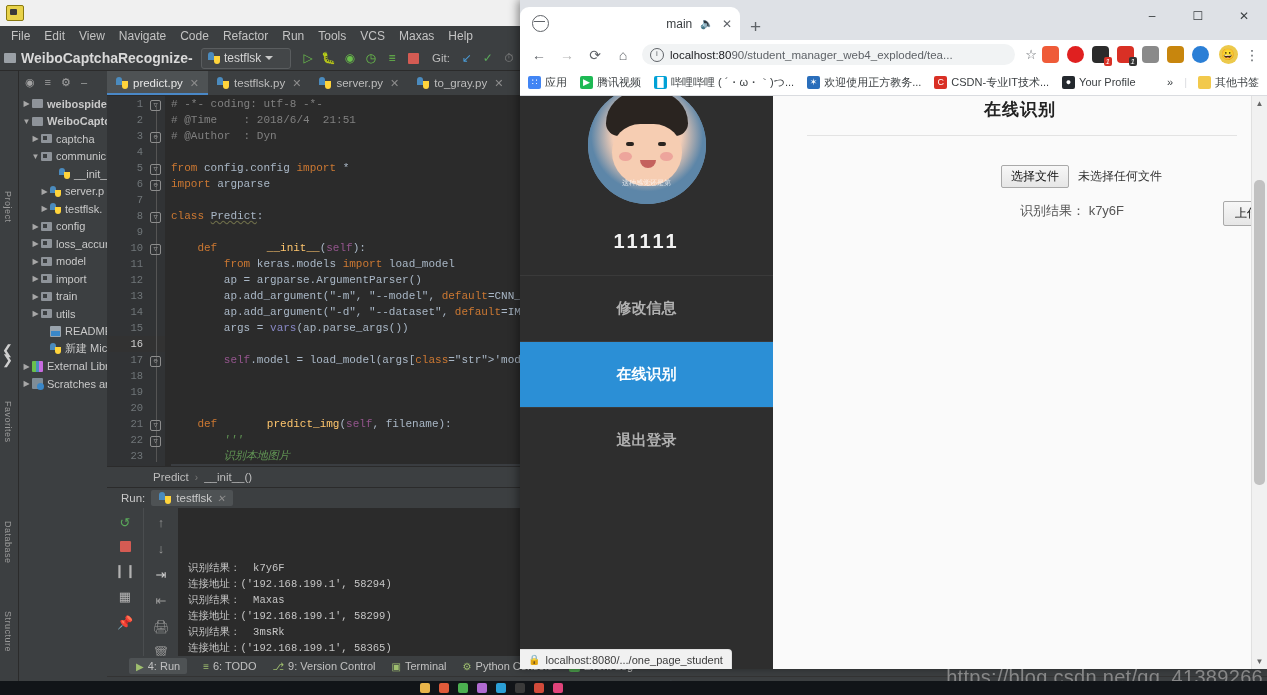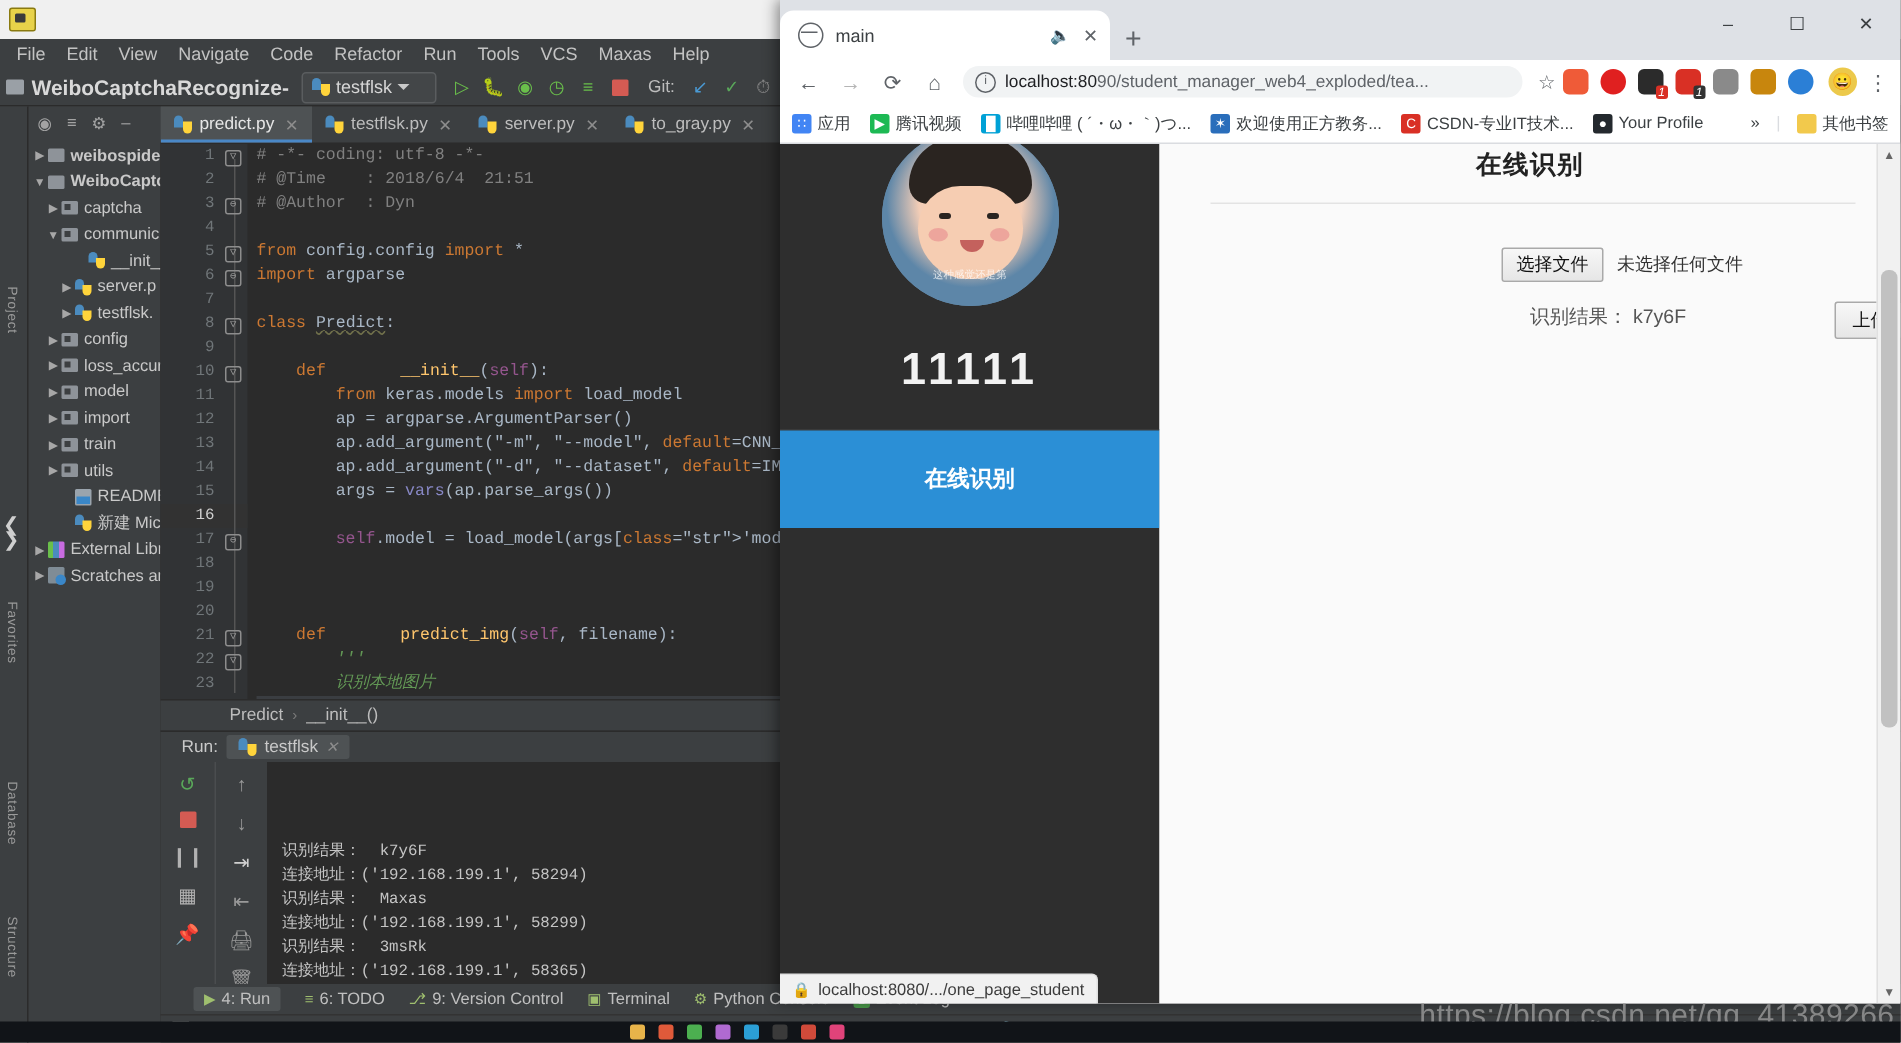--- a/index.html
+++ b/index.html
@@ -104,21 +104,21 @@
   .statusbar .item.active{background:#4e5254;padding:2px 7px;border-radius:2px;}
   .evt-badge{background:#4a9a4a;color:#fff;font-size:8px;border-radius:2px;padding:0 3px;line-height:11px;}
   .statusbar2{height:19px;background:#3c3f41;display:flex;align-items:center;font-size:11px;color:#b6b6b6;gap:18px;padding-left:8px;border-top:1px solid #333;}
 
   
   #chrome{position:absolute;left:520px;top:0;width:747px;height:668px;background:#ffffff;box-shadow:-2px 0 9px rgba(0,0,0,.45);}
   .ch-tabstrip{height:40px;background:#dee1e6;position:relative;display:flex;align-items:flex-end;}
   .ch-tab{height:33px;width:200px;background:#fff;border-radius:9px 9px 0 0;display:flex;align-items:center;padding:0 8px 0 12px;gap:8px;font-size:12px;color:#3c4043;position:relative;}
   .ch-tab .favic{width:15px;height:15px;border-radius:50%;background:#fff;border:1.6px solid #5f6368;position:relative;flex:none;}
   .ch-tab .favic:after{content:"";position:absolute;left:1px;top:5px;width:11px;height:1.4px;background:#5f6368;}
-  .ch-tab .tname{flex:1;overflow:hidden;white-space:nowrap;}
+  .ch-tab .tname{flex:1;overflow:hidden;white-space:nowrap;text-align:right;}
   .ch-tab .audio{font-size:11px;color:#5f6368;}
   .ch-tab .tclose{font-size:12px;color:#5f6368;}
   .ch-newtab{font-size:19px;color:#5f6368;margin:0 0 4px 10px;line-height:18px;}
   .ch-wbtns{position:absolute;right:0;top:0;height:32px;display:flex;align-items:center;}
   .ch-wbtns div{width:46px;height:32px;display:flex;align-items:center;justify-content:center;font-size:12px;color:#3c4043;}
 
   .ch-toolbar{height:29px;background:#fff;display:flex;align-items:center;gap:2px;padding:0 6px;}
   .navic{width:26px;height:26px;display:flex;align-items:center;justify-content:center;font-size:14px;color:#5f6368;flex:none;}
   .omnibox{flex:1;height:21px;background:#f1f3f4;border-radius:11px;display:flex;align-items:center;padding:0 8px;gap:6px;font-size:11.5px;color:#202124;overflow:hidden;margin:0 4px;}
   .omnibox .info{width:12px;height:12px;border:1.3px solid #5f6368;border-radius:50%;font-size:8px;line-height:10px;text-align:center;color:#5f6368;flex:none;}
@@ -131,21 +131,21 @@
   .kebab{font-size:14px;color:#5f6368;margin:0 2px 0 5px;}
 
   .ch-bookmarks{height:26px;background:#fff;display:flex;align-items:center;gap:13px;padding:0 8px;font-size:11px;color:#3c4043;border-bottom:1px solid #dadce0;}
   .bm{display:flex;align-items:center;gap:4px;white-space:nowrap;}
   .bm .bi2{width:13px;height:13px;border-radius:2px;flex:none;display:flex;align-items:center;justify-content:center;font-size:9px;color:#fff;}
   .bm-right{margin-left:auto;display:flex;align-items:center;gap:11px;}
 
   .page{height:calc(668px - 40px - 29px - 26px);display:flex;background:#fff;position:relative;overflow:hidden;}
   .web-side{width:253px;background:#2e2e2e;flex:none;display:flex;flex-direction:column;align-items:center;}
   .avatar-big{width:118px;height:118px;border-radius:50%;margin-top:-10px;overflow:hidden;position:relative;background:#6a8fae;flex:none;}
-  .username{color:#f2f2f2;font-size:30px;font-weight:bold;letter-spacing:3px;margin-top:26px;margin-bottom:22px;}
+  .username{color:#f2f2f2;font-size:20px;font-weight:bold;letter-spacing:3px;margin-top:26px;margin-bottom:22px;}
   .menu-item{width:100%;text-align:center;color:#b0b0b0;font-size:15px;font-weight:bold;padding:23px 0;border-top:1px solid #3a3a3a;}
   .menu-item.active{background:#2b8fd6;color:#fff;}
   .web-main{flex:1;background:#fafafa;position:relative;overflow:hidden;}
   .web-title{text-align:center;font-size:17px;font-weight:bold;color:#222;padding-top:2px;letter-spacing:1px;}
   .web-hr{height:1px;background:#e3e3e3;margin:14px 30px 0 34px;}
   .upload-row{display:flex;align-items:center;gap:9px;margin-top:29px;padding-left:228px;font-size:12px;color:#333;}
   .filebtn{border:1px solid #a9a9a9;background:linear-gradient(#f7f7f7,#e6e6e6);padding:2px 9px;font-size:12px;border-radius:2px;color:#111;}
   .uploadbtn{position:absolute;right:-4px;top:105px;border:1px solid #a9a9a9;background:linear-gradient(#f7f7f7,#e6e6e6);padding:3px 11px;font-size:12px;border-radius:2px;color:#111;}
   .result-row{margin-top:14px;padding-left:247px;font-size:13px;color:#555;}
   .page-scroll{position:absolute;right:0;top:0;width:15px;height:100%;background:#f1f1f1;border-left:1px solid #e0e0e0;}
@@ -557,21 +557,23 @@
         <div style="position:absolute;left:18px;top:6px;width:82px;height:44px;background:#2a2420;border-radius:44px 44px 18px 18px;"></div>
         <div style="position:absolute;left:24px;top:38px;width:70px;height:62px;background:#f6cdb2;border-radius:40px 40px 48px 48px;"></div>
         <div style="position:absolute;left:38px;top:56px;width:8px;height:4px;background:#2a2420;border-radius:3px;"></div>
         <div style="position:absolute;left:70px;top:56px;width:8px;height:4px;background:#2a2420;border-radius:3px;"></div>
         <div style="position:absolute;left:31px;top:66px;width:13px;height:9px;background:#eb9b96;border-radius:50%;opacity:.8"></div>
         <div style="position:absolute;left:72px;top:66px;width:13px;height:9px;background:#eb9b96;border-radius:50%;opacity:.8"></div>
         <div style="position:absolute;left:52px;top:74px;width:16px;height:8px;background:#c4615d;border-radius:0 0 9px 9px;"></div>
         <div style="position:absolute;left:0;bottom:16px;width:100%;text-align:center;font-size:7px;color:#fff;opacity:.75">这种感觉还是第</div>
       </div>
       <div class="username">11111</div>
+      <div class="menu-item">修改信息</div>
       <div class="menu-item active">在线识别</div>
+      <div class="menu-item">退出登录</div>
     </div>
 
     <div class="web-main">
       <div class="web-title">在线识别</div>
       <div class="web-hr"></div>
       <div class="upload-row">
         <span class="filebtn">选择文件</span>
         <span>未选择任何文件</span>
       </div>
       <span class="uploadbtn">上传</span>

